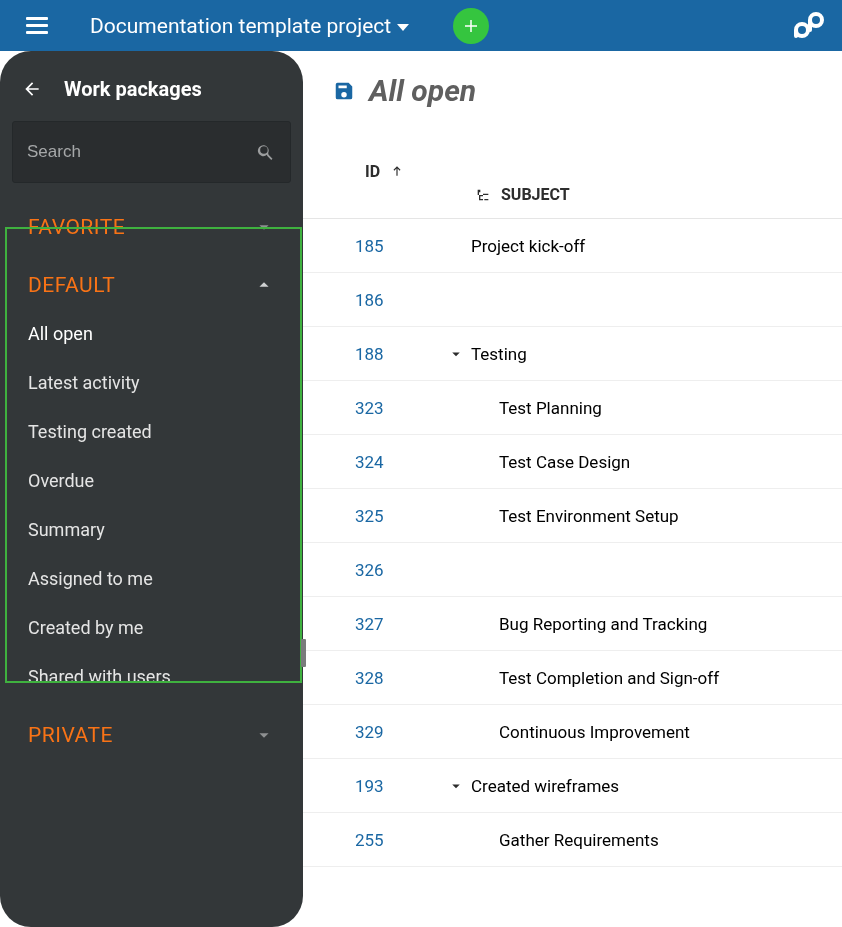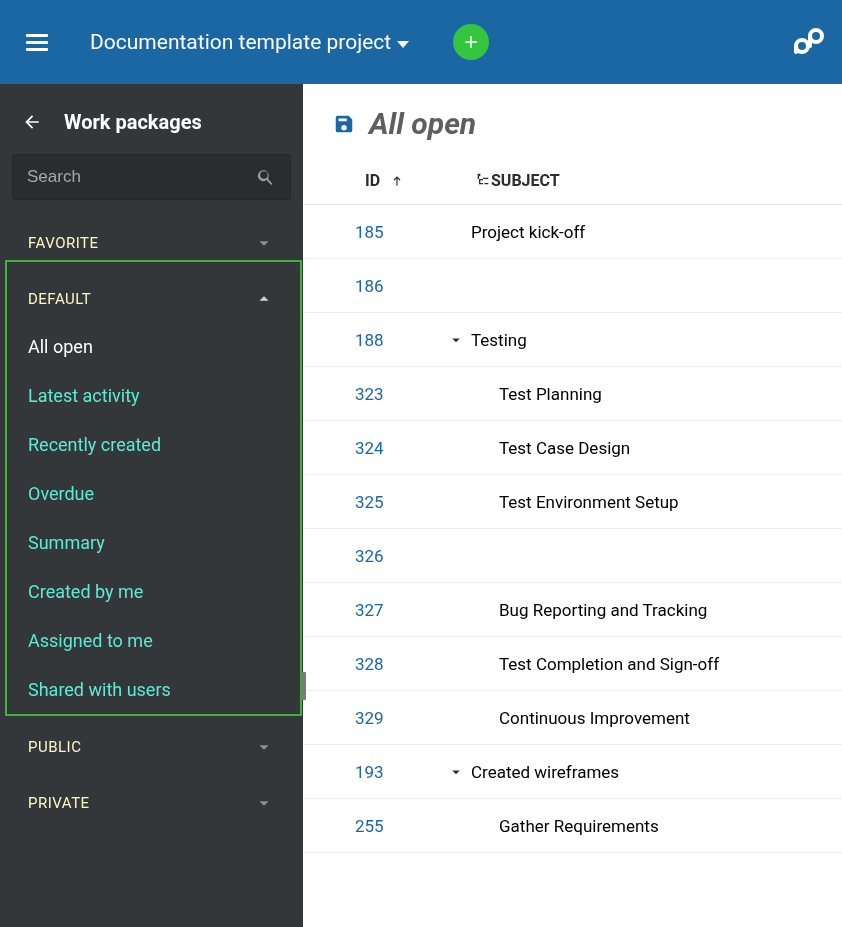--- a/index.html
+++ b/index.html
@@ -1,21 +1,21 @@
 <!DOCTYPE html>
 <html><head>
 <meta charset="utf-8">
 <style>
   * { box-sizing: border-box; margin: 0; padding: 0; }
   html, body { width: 842px; height: 927px; font-family: -apple-system, "Segoe UI", Roboto, Arial, sans-serif; overflow: hidden; }
   body { display: flex; flex-direction: column; background: #fff; }
 
   
   .topbar {
-    height: 84px;
+    height: 51px;
     background: #1a67a3;
     display: flex;
     align-items: center;
     padding: 0 14px;
     color: #fff;
     flex: 0 0 auto;
   }
   .hamburger { width: 28px; height: 28px; display: flex; flex-direction: column; justify-content: center; gap: 4px; cursor: pointer; margin-right: 36px; margin-left: 12px;}
   .hamburger span { display:block; height: 3px; width: 22px; background:#fff; border-radius:1px;}
   .project-title { font-size: 21px; font-weight: 400; display:flex; align-items:center; gap:6px; cursor:pointer;}
@@ -35,58 +35,59 @@
   .body { flex:1; display:flex; min-height:0; }
 
   
   .sidebar {
     width: 303px;
     background: #333739;
     color:#cfd1d2;
     display:flex; flex-direction:column;
     padding-top: 14px;
     position:relative;
+    border-radius:31px;
   }
   .wp-header {
     display:flex; align-items:center; gap:22px;
     padding: 12px 18px 20px 22px;
     color:#fff;
   }
   .back-arrow { width:20px; height:20px; cursor:pointer;}
   .wp-title { font-size:20px; font-weight:700; color:#fff;}
   .search-box {
     margin: 0 12px 10px 12px;
     background:#2a2d2f;
     border:1px solid #24282a;
     border-radius:3px;
-    height:46px;
+    height:62px;
     display:flex; align-items:center;
     padding:0 14px;
   }
   .search-input {
     flex:1; background:transparent; border:none; outline:none;
     color:#cfd1d2; font-size:17px;
   }
   .search-input::placeholder { color:#a6a8a9; }
   .search-icon { width:20px; height:20px; fill:#9b9d9e;}
 
   .section {
     padding: 0 18px;
   }
   .section-header {
     display:flex; align-items:center; justify-content:space-between;
     padding: 22px 10px 12px 10px;
-    color:#fef9c3; font-size:15px; letter-spacing:0.5px;
+    color:#f97316; font-size:21px; letter-spacing:0.5px;
     cursor:pointer;
   }
   .chev { width:22px; height:22px; }
   .menu-item {
     padding: 14px 10px;
     font-size:18px;
-    color:#5eead4;
+    color:#e5e5e5;
     cursor:pointer;
   }
   .menu-item.active { color:#fff; }
 
   .highlight-box {
     position:absolute;
     left:5px; right:1px;
     border:2px solid #3fb13f;
     pointer-events:none;
   }
@@ -104,21 +105,21 @@
   .view-title { font-size:30px; font-style:italic; font-weight:700; color:#5f5f5f; }
 
   .table-head {
     display:flex; align-items:center;
     padding: 0 0 14px 0;
     border-bottom:1px solid #e5e5e5;
     font-weight:700; font-size:16px; color:#2d2d2d;
   }
   .col-id-head { width:120px; padding-left:62px; display:flex; align-items:center; gap:10px;}
   .sort-arrow { width:14px; height:16px; }
-  .col-subject-head { display:flex; align-items:flex-start; gap:0; padding-left:52px;}
+  .col-subject-head { display:flex; align-items:center; gap:10px; padding-left:52px;margin-top:47px;}
   .hier-icon { width:16px; height:16px; }
 
   .row {
     display:flex; align-items:center;
     height:54px;
     border-bottom:1px solid #eeeeee;
     font-size:17px;
   }
   .cell-id { width:120px; padding-left:52px; color:#1a67a3; cursor:pointer; }
   .cell-toggle { width:48px; display:flex; justify-content:flex-end; padding-right:6px;}
@@ -181,37 +182,29 @@
     <div class="section" id="default-section">
       <div class="section-header">
         <span>DEFAULT</span>
         <svg class="chev" viewBox="0 0 24 24">
             <path fill="#cfd1d2" d="M7 14l5-5 5 5z"></path>
           </svg>
       </div>
       <div id="default-items">
           <div class="menu-item active">All open</div>
           <div class="menu-item">Latest activity</div>
-          <div class="menu-item">Recently created</div>
+          <div class="menu-item">Testing created</div>
           <div class="menu-item">Overdue</div>
           <div class="menu-item">Summary</div>
+          <div class="menu-item">Assigned to me</div>
           <div class="menu-item">Created by me</div>
-          <div class="menu-item">Assigned to me</div>
           <div class="menu-item">Shared with users</div>
         </div>
     </div>
 
-    <div class="section">
-      <div class="section-header">
-        <span>PUBLIC</span>
-        <svg class="chev" viewBox="0 0 24 24">
-            <path fill="#8f9192" d="M7 10l5 5 5-5z"></path>
-          </svg>
-      </div>
-    </div>
 
     <div class="section">
       <div class="section-header">
         <span>PRIVATE</span>
         <svg class="chev" viewBox="0 0 24 24">
             <path fill="#8f9192" d="M7 10l5 5 5-5z"></path>
           </svg>
       </div>
     </div>
 

